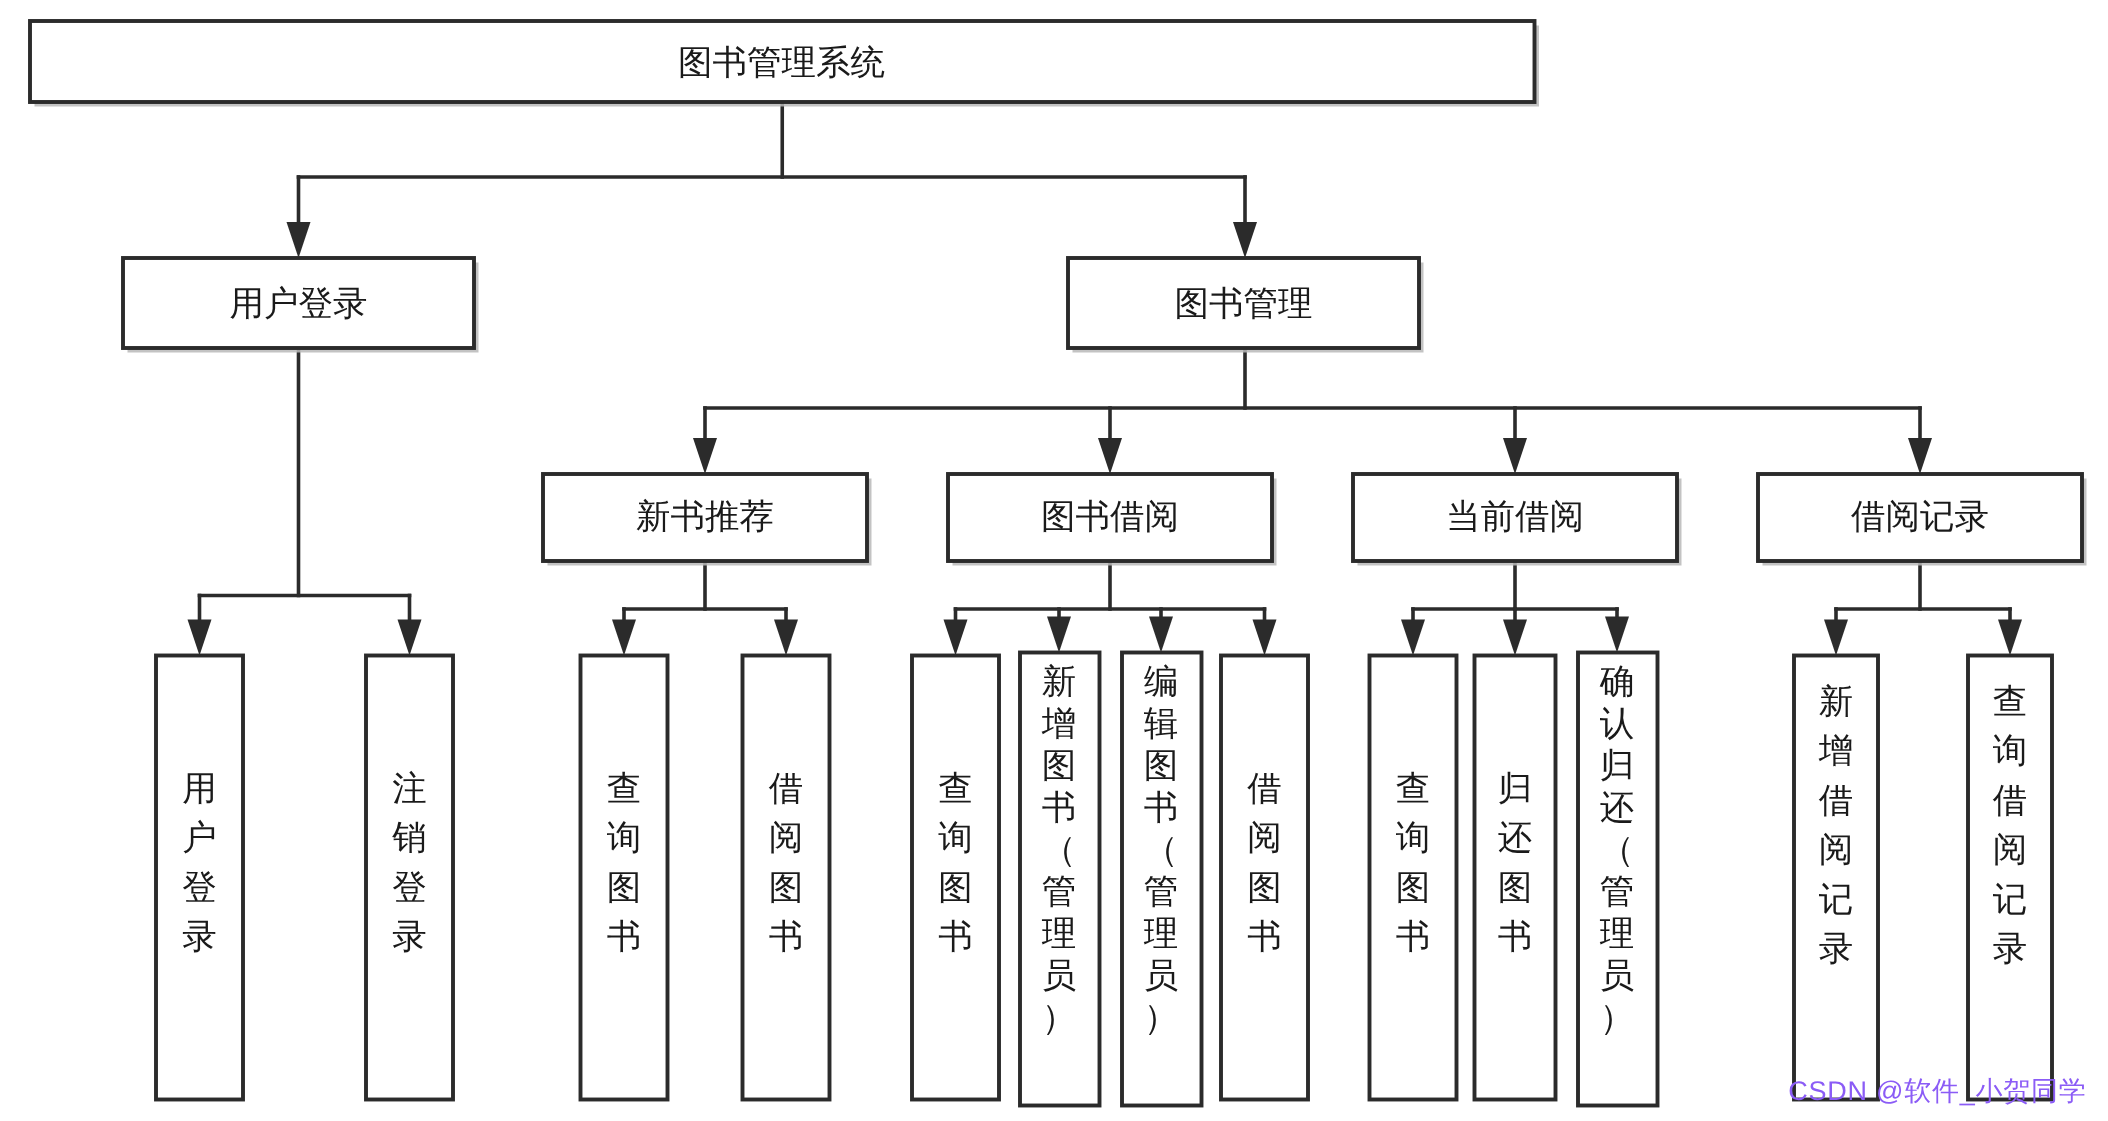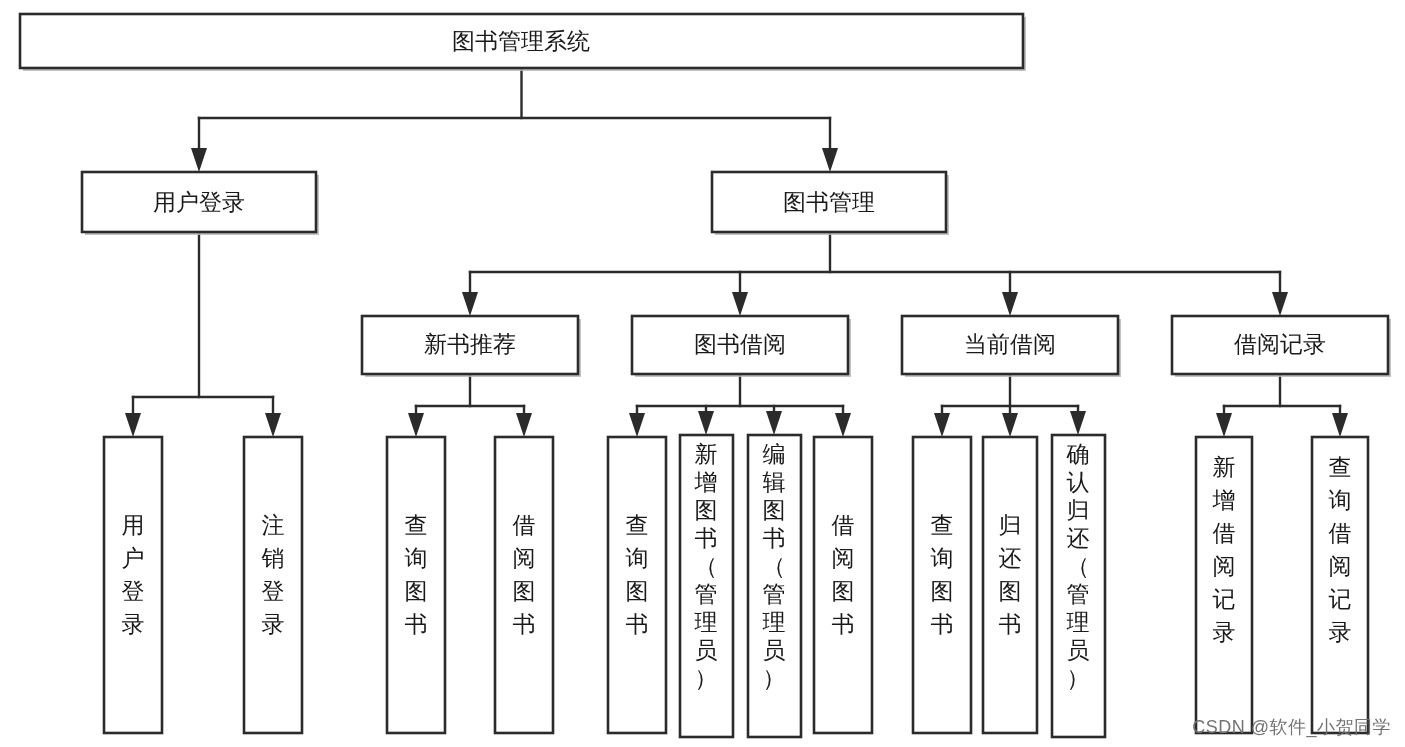--- a/index.html
+++ b/index.html
@@ -57,21 +57,21 @@
     font-size: 23px;
     fill: #1a1a1a;
     text-anchor: middle;
   }
   .watermark {
     position: absolute;
     right: 14px;
     bottom: 8px;
     font-family: "Liberation Sans", "DejaVu Sans", sans-serif;
     font-size: 18px;
-    color: #737373;
+    color: #8b5cf6;
     letter-spacing: 0.5px;
     white-space: nowrap;
     pointer-events: none;
   }
 </style>
 </head>
 <body>
 
 <div id="diagram-root">
   <svg id="flowchart" viewBox="0 0 1405 747" xmlns="http://www.w3.org/2000/svg">

